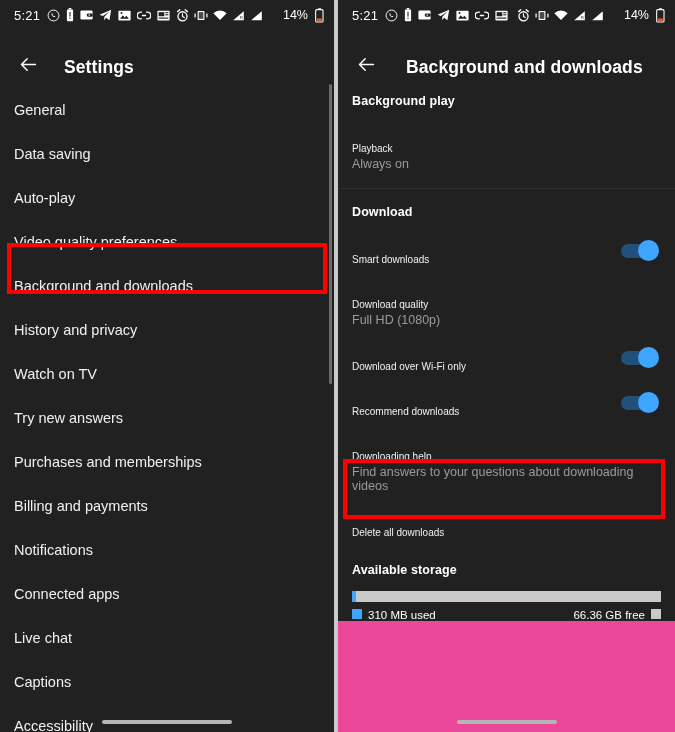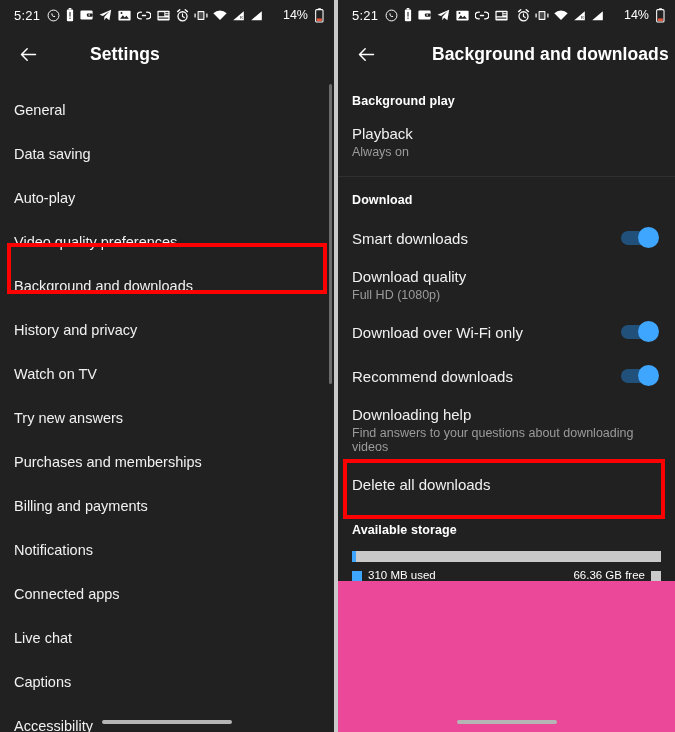--- a/index.html
+++ b/index.html
@@ -40,24 +40,23 @@
   .sb-left-icons { display: flex; align-items: center; gap: 6px; }
   .sb-spacer { flex: 1 1 auto; }
   .sb-right-icons { display: flex; align-items: center; gap: 5px; }
   .sb-ic { display: inline-block; line-height: 0; }
   .sb-batt-pct { font-size: 12.5px; margin-left: 15px; margin-right: 2px; }
 
   
   .appbar {
     height: 48px;
     display: flex;
-    align-items: center;
+    align-items: flex-end;
     padding-left: 14px;
     background: #212121;
-    gap: 26px;
   }
   .back-arrow {
     width: 28px; height: 28px;
     flex: 0 0 28px;
     display: flex; align-items: center; justify-content: center;
     cursor: pointer;
   }
   .appbar-title {
     color: #ffffff;
     font-size: 17.5px;
@@ -107,21 +106,21 @@
   }
   .row {
     display: flex;
     align-items: center;
     justify-content: space-between;
     padding: 7px 14px 9px 14px;
     min-height: 44px;
     cursor: pointer;
   }
   .row-texts { display: flex; flex-direction: column; gap: 3px; }
-  .row-title { color: #f1f1f1; font-size: 15px; }
+  .row-title { color: #f1f1f1; font-size: 10px; margin-top: 18px; }
   .row-sub { color: #9b9b9b; font-size: 12.5px; }
   .divider { height: 1px; background: #303030; margin: 8px 0 0 0; }
 
   
   .toggle {
     position: relative;
     width: 36px; height: 14px;
     border-radius: 8px;
     background: #21507a;
     flex: 0 0 36px;
@@ -147,21 +146,21 @@
     overflow: hidden;
   }
   .bar-used { height: 100%; background: #3ea6ff; }
   .bar-free { height: 100%; background: #c9c9c9; flex: 1 1 auto; }
   .legend {
     display: flex;
     align-items: center;
     justify-content: space-between;
     margin-top: 7px;
   }
-  .legend-side { display: flex; align-items: flex-end; gap: 6px; }
+  .legend-side { display: flex; align-items: flex-start; gap: 6px; }
   .sw { width: 10px; height: 10px; flex: 0 0 10px; }
   .sw.used { background: #3ea6ff; }
   .sw.free { background: #c9c9c9; }
   .legend-label { color: #ffffff; font-size: 11.5px; }
 
   
   .hl {
     position: absolute;
     border: 4px solid #fe0000;
     pointer-events: none;

